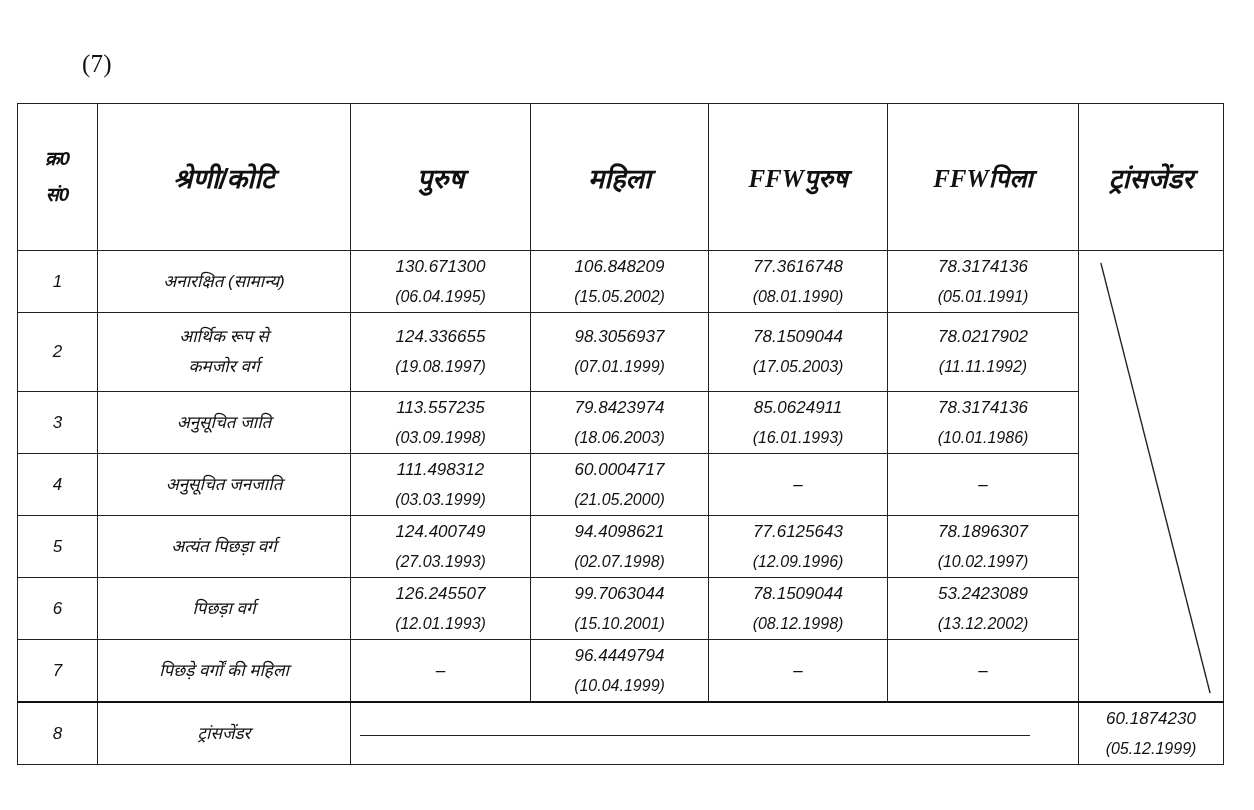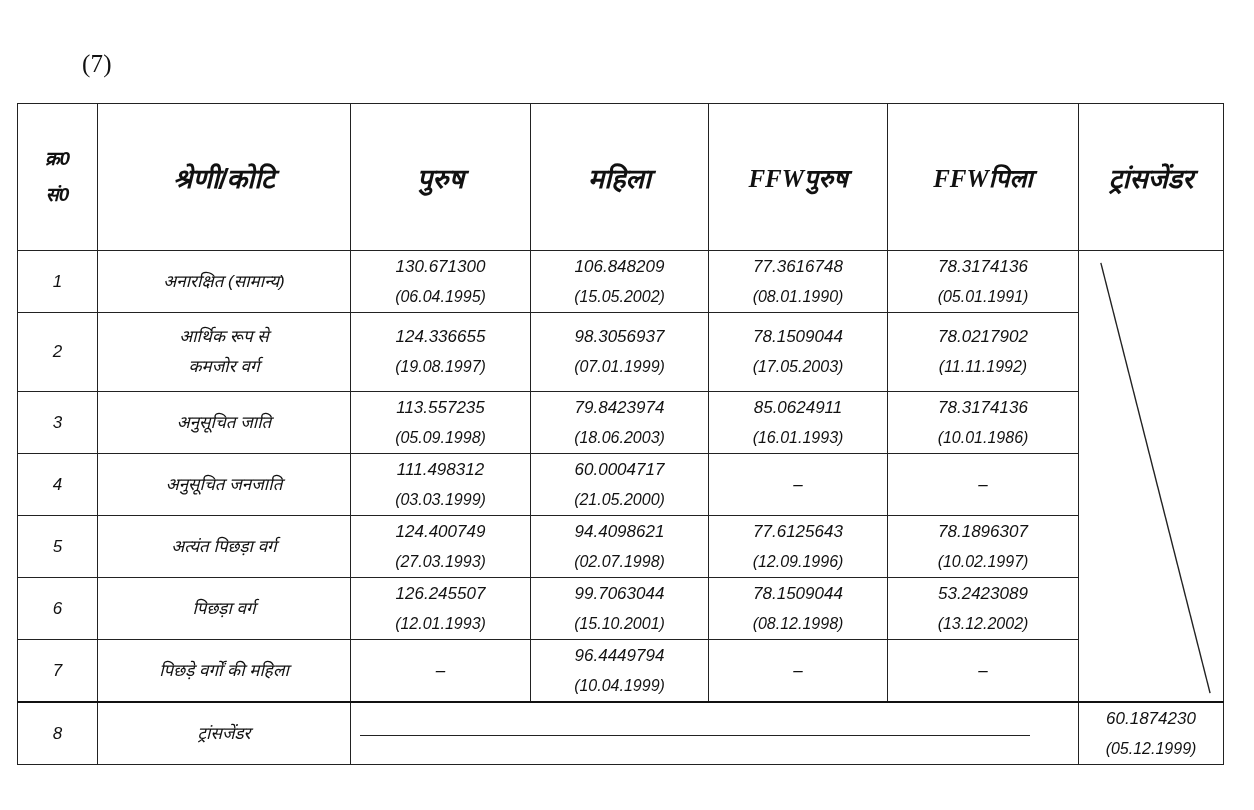--- a/index.html
+++ b/index.html
@@ -134,21 +134,21 @@
           <span class="score">78.0217902</span>
           <span class="date">(11.11.1992)</span>
         </td>
     </tr>
 
     <tr class="r3">
       <td class="sn">3</td>
       <td class="cat">अनुसूचित जाति</td>
       <td class="val">
           <span class="score">113.557235</span>
-          <span class="date">(05.09.1998)</span>
+          <span class="date">(03.09.1998)</span>
         </td>
       <td class="val">
           <span class="score">79.8423974</span>
           <span class="date">(18.06.2003)</span>
         </td>
       <td class="val">
           <span class="score">85.0624911</span>
           <span class="date">(16.01.1993)</span>
         </td>
       <td class="val">

